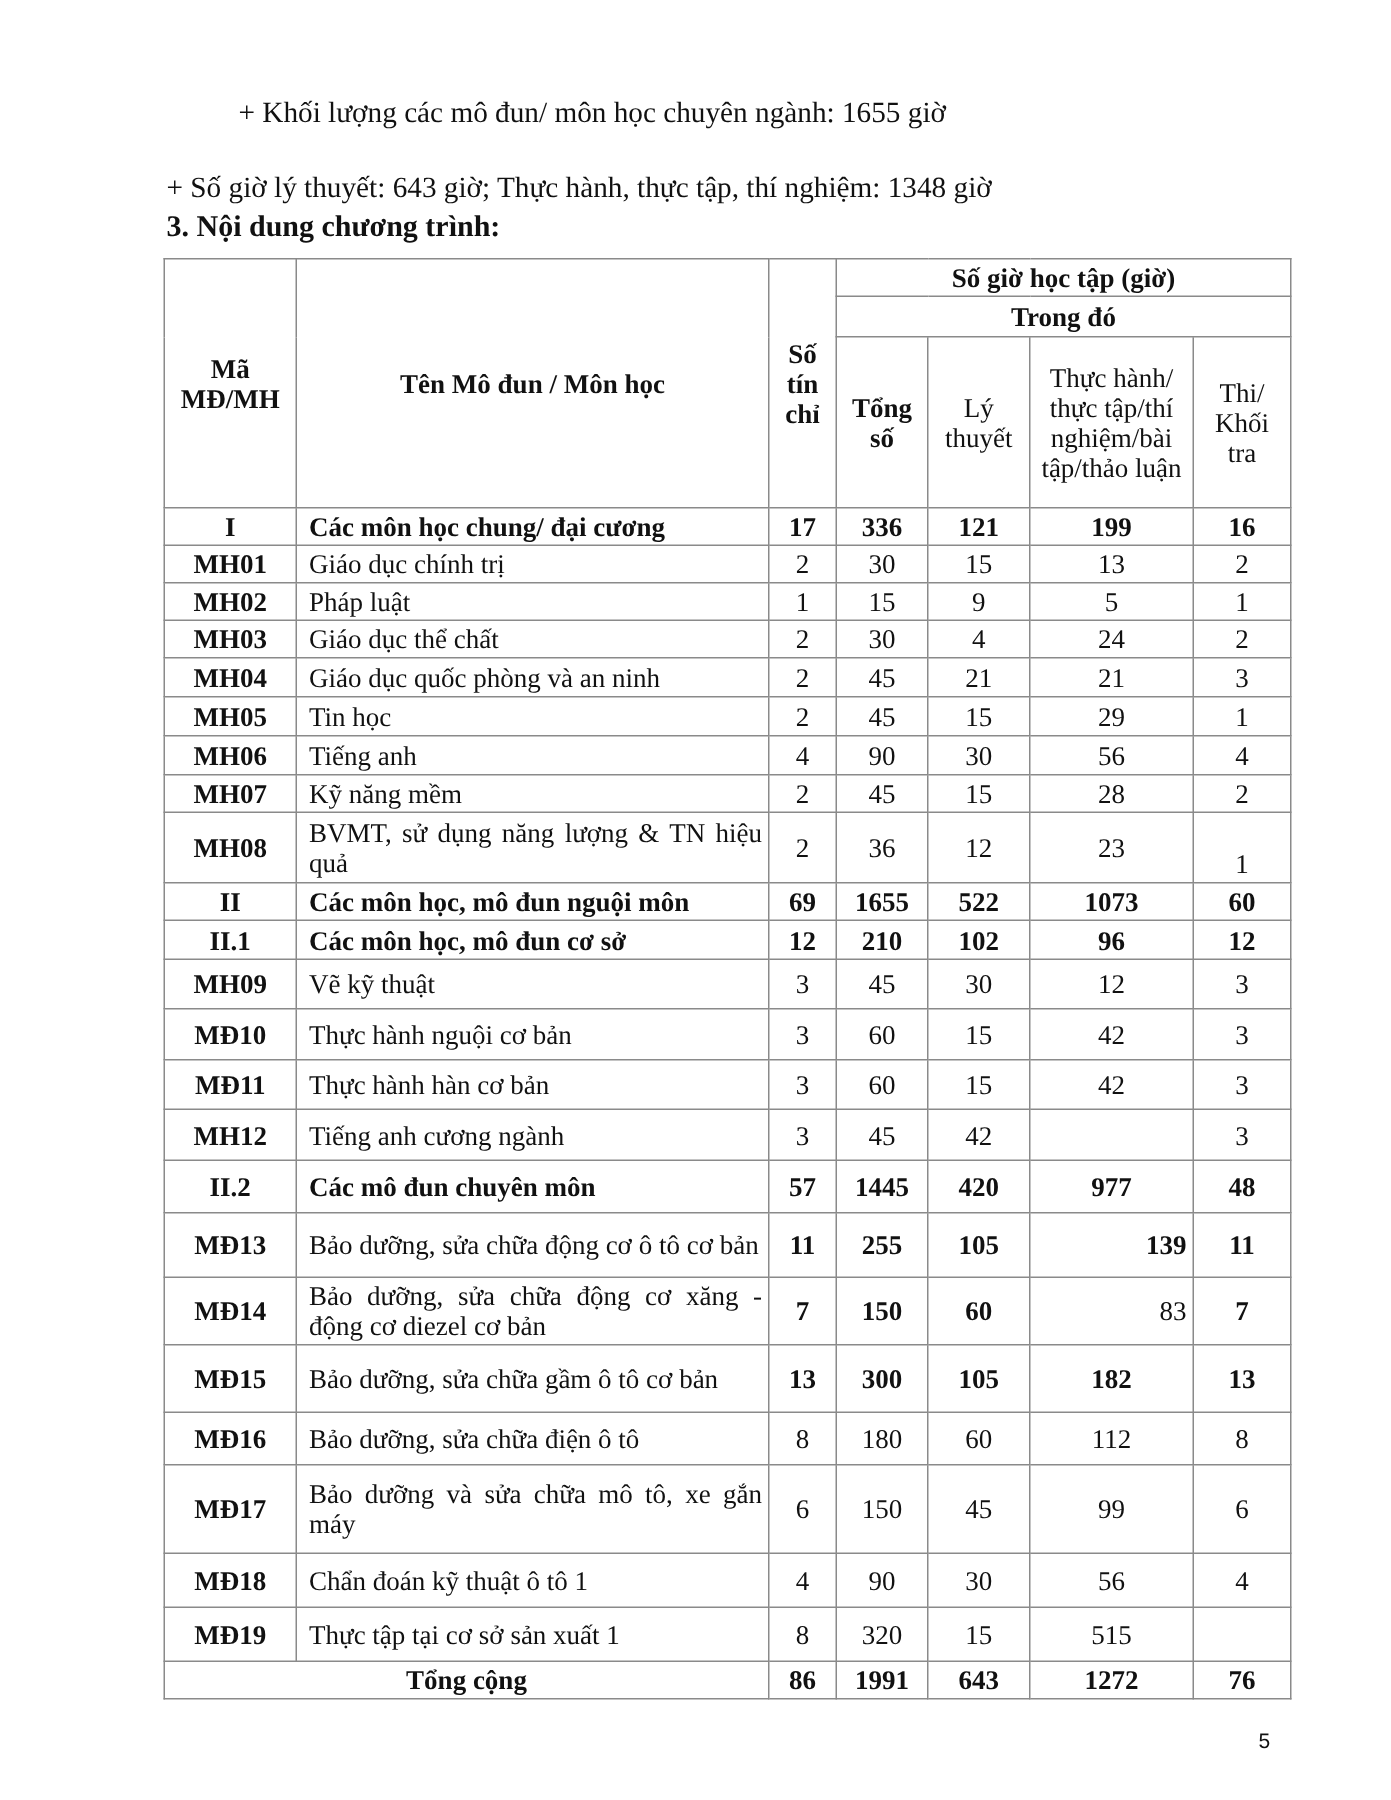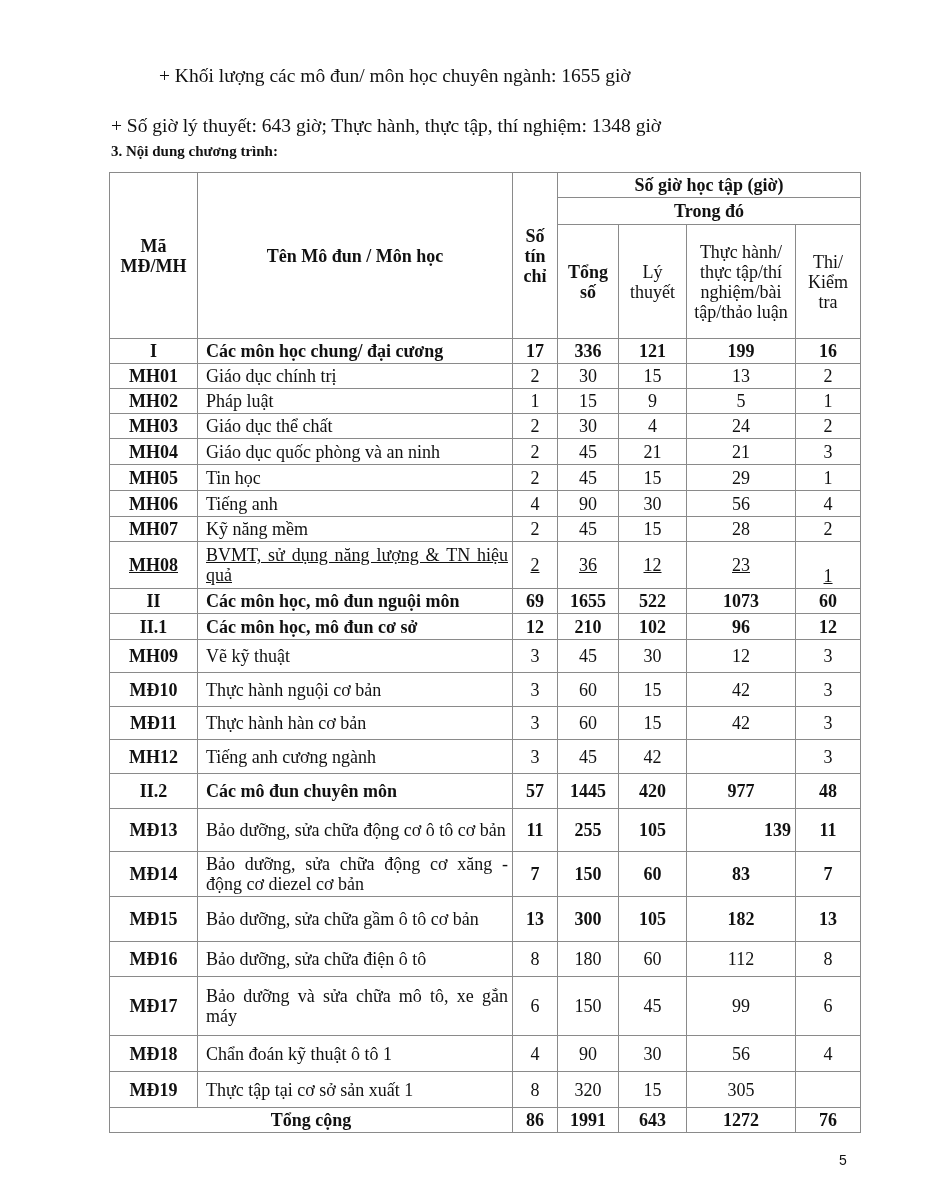--- a/index.html
+++ b/index.html
@@ -1,21 +1,21 @@
 <!DOCTYPE html>
 <html><head>
 <meta charset="utf-8">
 <style>
   html, body { margin:0; padding:0; background:#ffffff; }
   body { width:927px; height:1200px; position:relative; overflow:hidden;
          font-family:"Liberation Serif", serif; color:#111; }
   .line { position:absolute; left:111px; font-size:19.5px; line-height:24px; white-space:nowrap; }
   .line.l1 { top:64px;margin-left:48px; }
   .line.l2 { top:114px; }
-  .line.l3 { top:139px; font-weight:bold; font-size:15px; }
+  .line.l3 { top:139px; font-weight:bold; font-size:20px; }
   table { position:absolute; left:109px; top:172px; border-collapse:collapse;
           table-layout:fixed; font-size:18px; }
   td, th { border:1px solid #8a8a8a; padding:0 4px; text-align:center; vertical-align:middle;
            line-height:20px; font-weight:normal; }
   th { font-weight:bold; }
   th.n { font-weight:normal; }
   td.name { text-align:left; padding-left:8px; }
   td.name.j { text-align:justify; text-align-last:left; }
   .b td { font-weight:bold; }
   td.code { font-weight:bold; }
@@ -45,21 +45,21 @@
       <th rowspan="3">Số tín chỉ</th>
       <th colspan="4">Số giờ học tập (giờ)</th>
     </tr>
     <tr style="height:27px">
       <th colspan="4">Trong đó</th>
     </tr>
     <tr style="height:114px">
       <th>Tổng số</th>
       <th class="n">Lý thuyết</th>
       <th class="n">Thực hành/ thực tập/thí nghiệm/bài tập/thảo luận</th>
-      <th class="n">Thi/ Kiểm tra</th>
+      <th class="n">Thi/ Khối tra</th>
     </tr>
   </thead>
   <tbody id="tbody">
       <tr class="b" style="height: 25px;">
         <td class="code">I</td>
         <td class="name">Các môn học chung/ đại cương</td>
         <td>17</td>
         <td>336</td>
         <td>121</td>
         <td>199</td>
@@ -121,21 +121,21 @@
       </tr>
       <tr style="height: 25px;">
         <td class="code">MH07</td>
         <td class="name">Kỹ năng mềm</td>
         <td>2</td>
         <td>45</td>
         <td>15</td>
         <td>28</td>
         <td>2</td>
       </tr>
-      <tr style="height: 47px; text-decoration: underline;">
+      <tr style="height: 47px;">
         <td class="code">MH08</td>
         <td class="name j">BVMT, sử dụng năng lượng &amp; TN hiệu quả</td>
         <td>2</td>
         <td>36</td>
         <td>12</td>
         <td>23</td>
         <td style="vertical-align: bottom; padding-bottom: 2px;">1</td>
       </tr>
       <tr class="b" style="height: 25px;">
         <td class="code">II</td>
@@ -208,21 +208,21 @@
         <td style="font-weight: bold;">105</td>
         <td style="font-weight: bold; text-align: right;">139</td>
         <td style="font-weight: bold;">11</td>
       </tr>
       <tr style="height: 45px;">
         <td class="code">MĐ14</td>
         <td class="name j">Bảo dưỡng, sửa chữa động cơ xăng - động cơ diezel cơ bản</td>
         <td style="font-weight: bold;">7</td>
         <td style="font-weight: bold;">150</td>
         <td style="font-weight: bold;">60</td>
-        <td style="font-weight: bold;">83</td>
+        <td style="font-weight: normal; text-align: right;">83</td>
         <td style="font-weight: bold;">7</td>
       </tr>
       <tr style="height: 45px;">
         <td class="code">MĐ15</td>
         <td class="name j">Bảo dưỡng, sửa chữa gầm ô tô cơ bản</td>
         <td style="font-weight: bold;">13</td>
         <td style="font-weight: bold;">300</td>
         <td style="font-weight: bold;">105</td>
         <td style="font-weight: bold;">182</td>
         <td style="font-weight: bold;">13</td>
@@ -253,21 +253,21 @@
         <td>30</td>
         <td>56</td>
         <td>4</td>
       </tr>
       <tr style="height: 36px;">
         <td class="code">MĐ19</td>
         <td class="name">Thực tập tại cơ sở sản xuất 1</td>
         <td>8</td>
         <td>320</td>
         <td>15</td>
-        <td>305</td>
+        <td>515</td>
         <td></td>
       </tr>
     </tbody>
   <tfoot>
     <tr class="b" style="height:25px">
       <td colspan="2">Tổng cộng</td>
       <td>86</td>
       <td>1991</td>
       <td>643</td>
       <td>1272</td>

